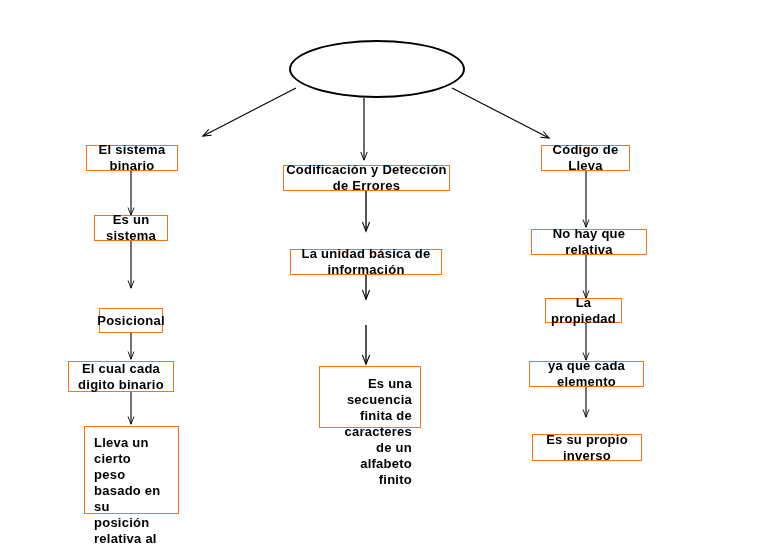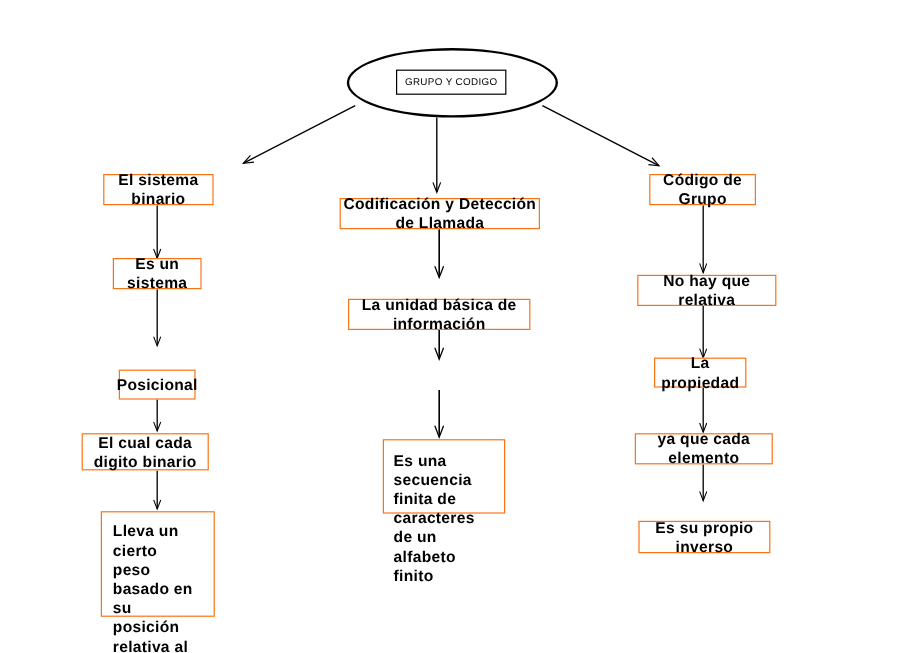--- a/index.html
+++ b/index.html
@@ -43,21 +43,21 @@
     font-weight: bold;
   }
   .node.multiline {
     display: block;
     padding: 8px 9px 6px 9px;
     text-align: left;
   }
   .node.multiline-center {
     display: block;
     padding: 9px 8px 7px 8px;
-    text-align: left;
+    text-align: right;
   }
   .root-ellipse {
     position: absolute;
     border: 2.6px solid #000000;
     border-radius: 50%;
     background: #ffffff;
     box-sizing: border-box;
   }
   .root-label {
     position: absolute;
@@ -102,45 +102,44 @@
     <line x1="366" y1="259" x2="366" y2="299" stroke="#000000" stroke-width="1.35" marker-end="url(#arrowthin)"></line>
     <line x1="366" y1="325" x2="366" y2="364" stroke="#000000" stroke-width="1.35" marker-end="url(#arrowthin)"></line>
 
     <line x1="586" y1="171" x2="586" y2="227" stroke="#000000" stroke-width="1.1" marker-end="url(#arrowthin)"></line>
     <line x1="586" y1="254" x2="586" y2="298" stroke="#000000" stroke-width="1.1" marker-end="url(#arrowthin)"></line>
     <line x1="586" y1="322" x2="586" y2="360" stroke="#000000" stroke-width="1.1" marker-end="url(#arrowthin)"></line>
     <line x1="586" y1="386" x2="586" y2="417" stroke="#000000" stroke-width="1.1" marker-end="url(#arrowthin)"></line>
   </svg>
 
   <div class="root-ellipse" style="left:289px; top:40px; width:176px; height:58px;"></div>
-  <div class="root-label" style="left:330px; top:58px; width:92px; height:21px;">GRUPO Y CODIGO</div>
 
   <div class="node" style="left:86px; top:145px; width:92px; height:26px;">El sistema binario</div>
 
   <div class="node" style="left:94px; top:215px; width:74px; height:26px;">Es un sistema</div>
 
   <div class="node" style="left:99px; top:308px; width:64px; height:25px;">Posicional</div>
 
   <div class="node" style="left:68px; top:361px; width:106px; height:31px;">El cual cada digito binario</div>
 
   <div class="node multiline" style="left:84px; top:426px; width:95px; height:88px;">Lleva un cierto
 peso basado en su
 posición relativa al
 punto binario</div>
 
-  <div class="node" style="left:283px; top:165px; width:167px; height:26px;">Codificación y Detección de Llamada</div>
+  <div class="node" style="left:283px; top:165px; width:167px; height:26px;">Codificación y Detección de Errores</div>
 
   <div class="node" style="left:290px; top:233px; width:152px; height:26px;margin-top:16px;">La unidad básica de información</div>
 
 
   <div class="node multiline-center" style="left:319px; top:366px; width:102px; height:62px;">Es una secuencia
 finita de caracteres
 de un alfabeto finito</div>
 
-  <div class="node" style="left:541px; top:145px; width:89px; height:26px;">Código de Grupo</div>
+  <div class="node" style="left:541px; top:145px; width:89px; height:26px;">Código de Lleva</div>
 
   <div class="node" style="left:531px; top:229px; width:116px; height:26px;">No hay que relativa</div>
 
   <div class="node" style="left:545px; top:298px; width:77px; height:25px;">La propiedad</div>
 
   <div class="node" style="left:529px; top:361px; width:115px; height:26px;">ya que cada elemento</div>
 
   <div class="node" style="left:532px; top:418px; width:110px; height:27px;margin-top:16px;">Es su propio inverso</div>
 
 </div>

